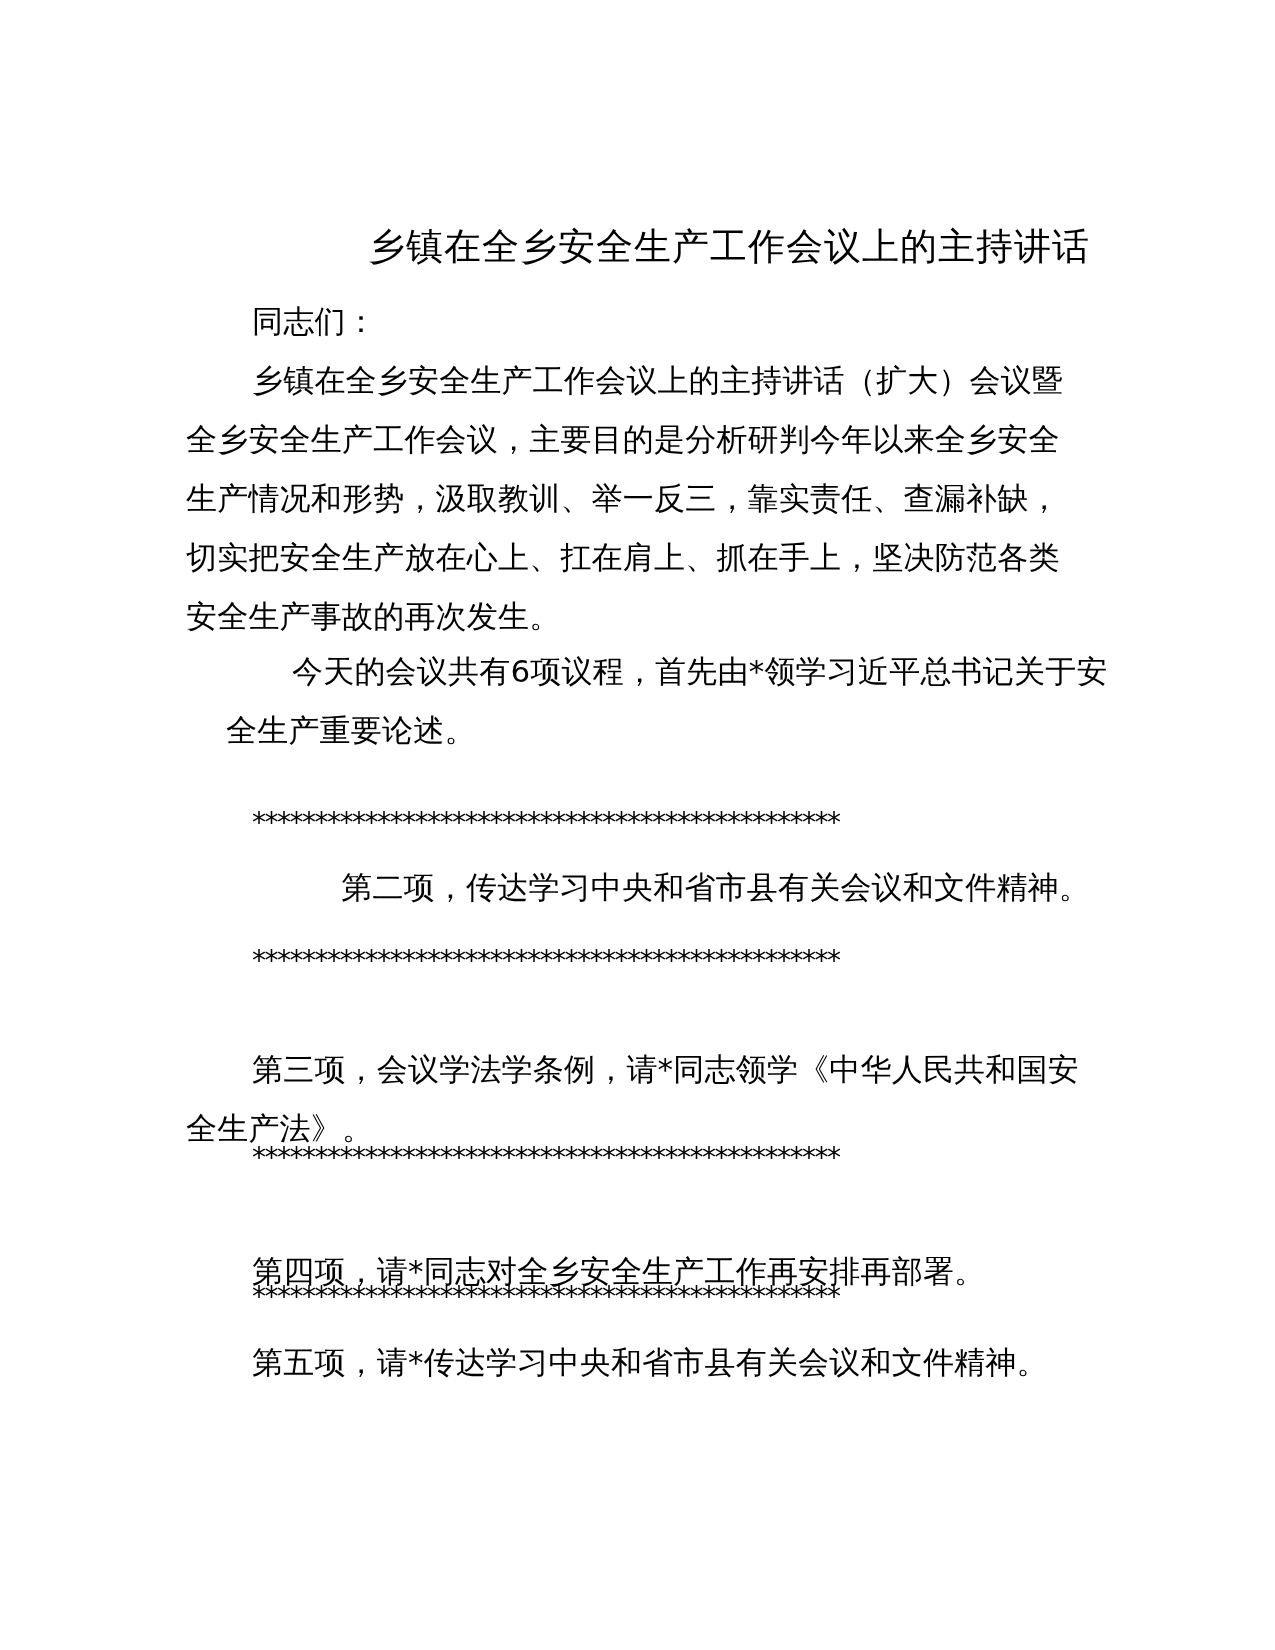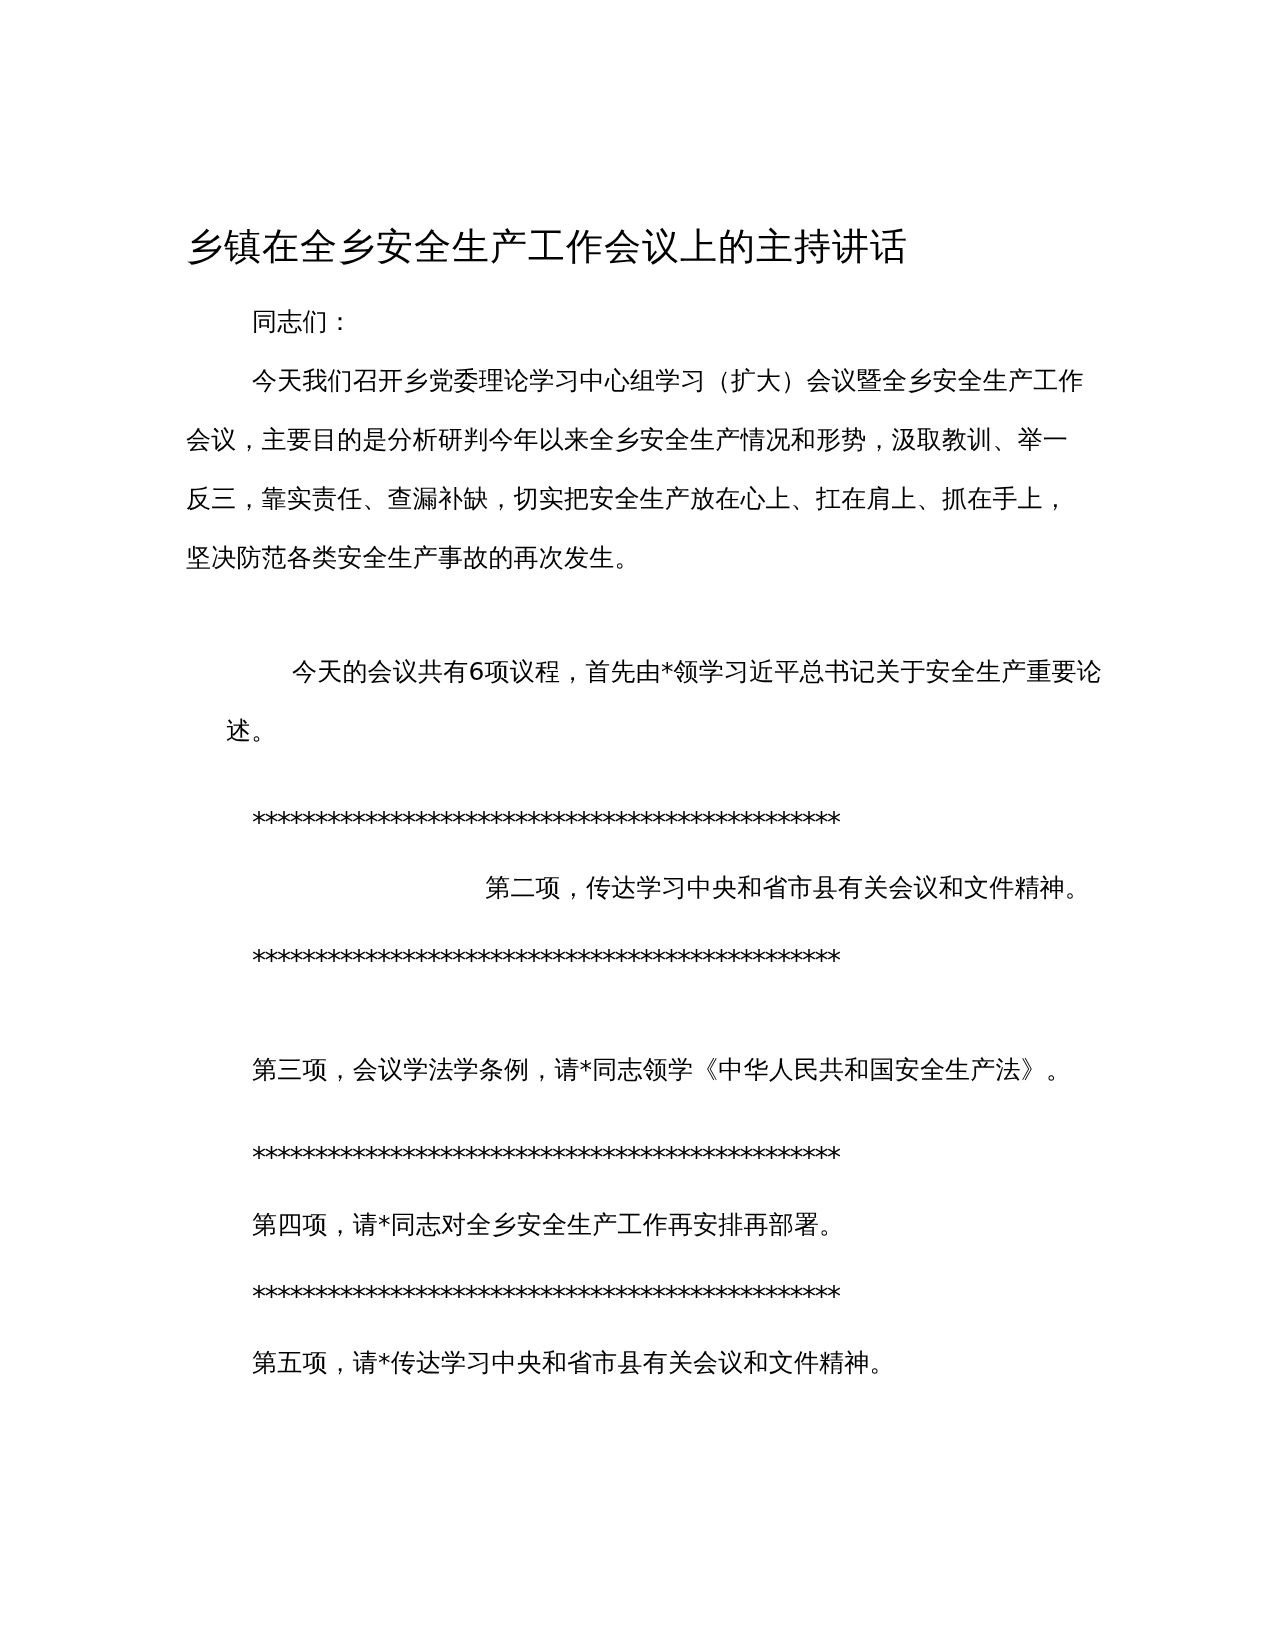--- a/index.html
+++ b/index.html
@@ -19,32 +19,32 @@
       position: absolute;
       left: 186px;
       top: 0;
       width: 904px;
     }
     .title {
       position: absolute;
       left: 0;
       top: 222px;
       width: 904px;
-      text-align: left;
+      text-align: right;
       font-size: 37px;
       letter-spacing: 1px;
       white-space: nowrap;
       margin: 0;
       font-weight: normal;
     }
     .para {
       position: absolute;
       left: 0;
       width: 904px;
-      font-size: 25px;
+      font-size: 31px;
       line-height: 59px;
       margin: 0;
       text-indent: 66px;
       letter-spacing: 0.2px;
       word-break: break-all;
     }
     .sep {
       position: absolute;
       left: 66px;
       font-size: 28px;
@@ -55,32 +55,32 @@
     }
   </style>
 </head>
 <body>
 
 <div class="page">
   <h1 class="title">乡镇在全乡安全生产工作会议上的主持讲话</h1>
 
   <p class="para" style="top:292px;">同志们：</p>
 
-  <p class="para" style="top:351px;">今天我们召开乡党委理论学习中心组学习（扩大）会议暨全乡安全生产工作会议，主要目的是分析研判今年以来全乡安全生产情况和形势，汲取教训、举一反三，靠实责任、查漏补缺，切实把安全生产放在心上、扛在肩上、抓在手上，坚决防范各类安全生产事故的再次发生。</p>
+  <p class="para" style="top:351px;">乡镇在全乡安全生产工作会议上的主持讲话（扩大）会议暨全乡安全生产工作会议，主要目的是分析研判今年以来全乡安全生产情况和形势，汲取教训、举一反三，靠实责任、查漏补缺，切实把安全生产放在心上、扛在肩上、抓在手上，坚决防范各类安全生产事故的再次发生。</p>
 
   <p class="para" style="top:642px;margin-left:40px;">今天的会议共有6项议程，首先由*领学习近平总书记关于安全生产重要论述。</p>
 
   <p class="sep" style="top:803px;">***********************************************</p>
 
   <p class="para" style="top:858px;text-align:right;">第二项，传达学习中央和省市县有关会议和文件精神。</p>
 
   <p class="sep" style="top:941px;">***********************************************</p>
 
   <p class="para" style="top:1040px;">第三项，会议学法学条例，请*同志领学《中华人民共和国安全生产法》。</p>
 
   <p class="sep" style="top:1138px;">***********************************************</p>
 
-  <p class="para" style="top:1195px;">第四项，请*同志对全乡安全生产工作再安排再部署。</p>
+  <p class="para" style="top:1242px;">第四项，请*同志对全乡安全生产工作再安排再部署。</p>
 
   <p class="sep" style="top:1277px;">***********************************************</p>
 
   <p class="para" style="top:1333px;">第五项，请*传达学习中央和省市县有关会议和文件精神。</p>
 </div>
 
 </body></html>

